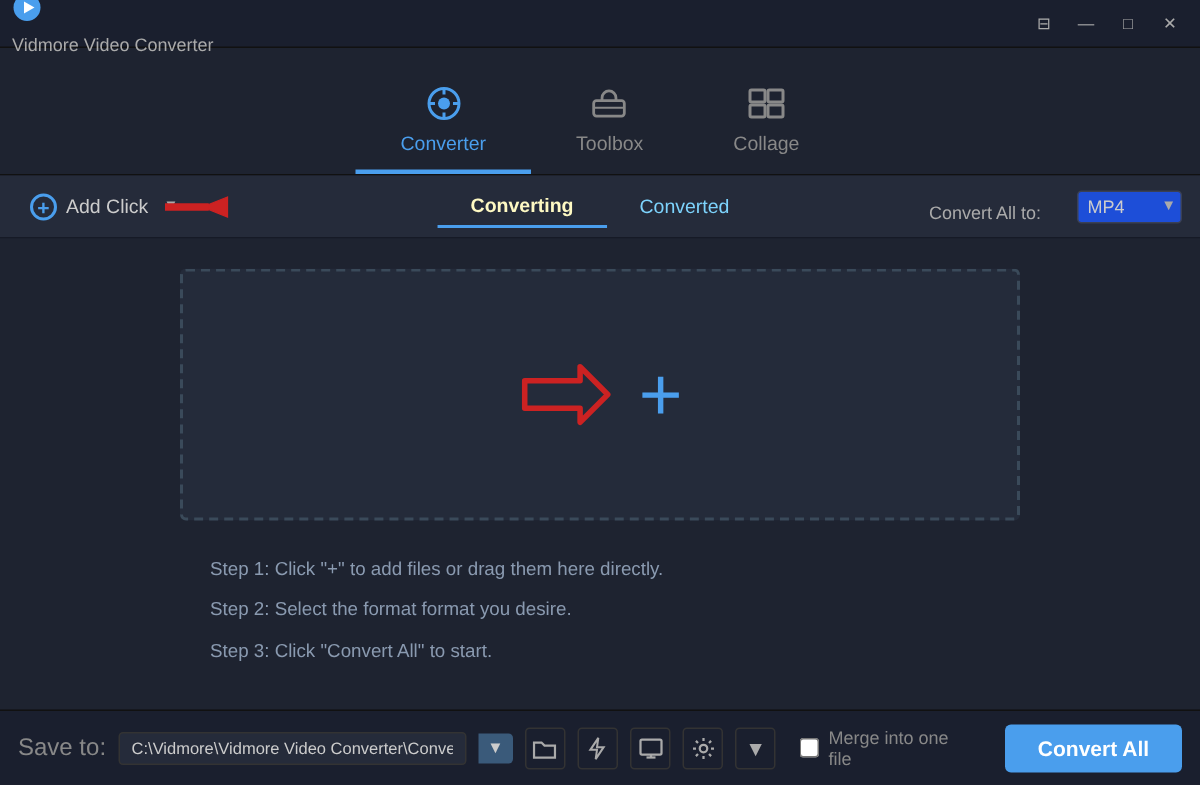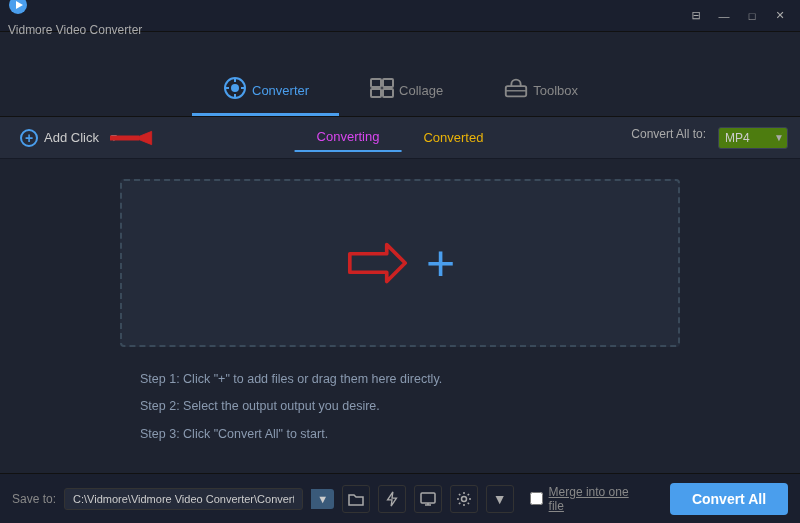--- a/index.html
+++ b/index.html
@@ -60,21 +60,21 @@
       background: #1e2330;
       height: 85px;
       display: flex;
       align-items: flex-end;
       justify-content: center;
       gap: 0;
       border-bottom: 1px solid #111;
     }
     .tab-item {
       display: flex;
-      flex-direction: row;
+      flex-direction: column;
       align-items: center;
       gap: 4px;
       padding: 10px 30px;
       cursor: pointer;
       border-bottom: 3px solid transparent;
       color: #888;
       font-size: 13px;
       transition: color 0.2s;
       justify-content: center;
     }
@@ -144,41 +144,42 @@
       position: absolute;
       left: 50%;
       transform: translateX(-50%);
       display: flex;
       gap: 0;
     }
     .sub-tab {
       padding: 6px 22px;
       font-size: 13px;
       cursor: pointer;
-      color: #eab308;
+      color: #7dd3fc;
       background: transparent;
       border: none;
     }
     .sub-tab.active {
-      color: #d946ef;
+      color: #fef9c3;
       border-bottom: 2px solid #4a9eed;
+      font-weight: bold;
     }
 
     
     .convert-all-to {
       position: absolute;
       right: 12px;
       display: flex;
-      align-items: flex-start;
-      gap: 12px;
+      align-items: flex-end;
+      gap: 24px;
       font-size: 12px;
       color: #aaa;
     }
     .format-select {
-      background: #4d7c0f;
+      background: #1d4ed8;
       border: 1px solid #3a4055;
       color: #ccc;
       font-size: 12px;
       padding: 3px 6px;
       border-radius: 3px;
       cursor: pointer;
       appearance: none;
       width: 70px;
     }
     .select-wrapper {
@@ -254,21 +255,21 @@
       right: 0;
       height: 50px;
       background: #1a1f2e;
       border-top: 1px solid #111;
       display: flex;
       align-items: center;
       padding: 0 12px;
       gap: 8px;
     }
     .save-to-label {
-      font-size: 12px;
+      font-size: 16px;
       color: #888;
       white-space: nowrap;
     }
     .path-input {
       background: #252b3a;
       border: 1px solid #333;
       color: #ccc;
       font-size: 11px;
       padding: 4px 8px;
       border-radius: 3px;
@@ -296,21 +297,20 @@
       justify-content: center;
       font-size: 14px;
     }
     .spacer { flex: 1; }
     .merge-check {
       display: flex;
       align-items: center;
       gap: 6px;
       font-size: 12px;
       color: #888;
-      text-decoration: underline;
     }
     .merge-check input {
       cursor: pointer;
     }
     .convert-all-btn {
       background: #4a9eed;
       border: none;
       color: #fff;
       font-size: 14px;
       font-weight: 600;
@@ -358,39 +358,39 @@
         <line x1="3" y1="11" x2="7" y2="11" stroke="#4a9eed" stroke-width="2"></line>
         <line x1="19" y1="11" x2="23" y2="11" stroke="#4a9eed" stroke-width="2"></line>
       </svg>
     </span>
     <span>Converter</span>
   </div>
 
 
   <div class="tab-item">
     <span class="tab-icon">
+      <svg width="26" height="22" viewBox="0 0 28 22" fill="none">
+        <rect x="3" y="9" width="22" height="11" rx="2" stroke="#888" stroke-width="2" fill="none"></rect>
+        <path d="M9 9V7a5 5 0 0 1 10 0v2" stroke="#888" stroke-width="2" fill="none"></path>
+        <line x1="3" y1="14" x2="25" y2="14" stroke="#888" stroke-width="1.5"></line>
+      </svg>
+    </span>
+    <span>Toolbox</span>
+  </div>
+
+  <div class="tab-item">
+    <span class="tab-icon">
       <svg width="26" height="22" viewBox="0 0 26 22" fill="none">
         <rect x="2" y="2" width="10" height="8" rx="1" stroke="#888" stroke-width="2" fill="none"></rect>
         <rect x="14" y="2" width="10" height="8" rx="1" stroke="#888" stroke-width="2" fill="none"></rect>
         <rect x="2" y="12" width="10" height="8" rx="1" stroke="#888" stroke-width="2" fill="none"></rect>
         <rect x="14" y="12" width="10" height="8" rx="1" stroke="#888" stroke-width="2" fill="none"></rect>
       </svg>
     </span>
     <span>Collage</span>
-  </div>
-
-  <div class="tab-item">
-    <span class="tab-icon">
-      <svg width="26" height="22" viewBox="0 0 28 22" fill="none">
-        <rect x="3" y="9" width="22" height="11" rx="2" stroke="#888" stroke-width="2" fill="none"></rect>
-        <path d="M9 9V7a5 5 0 0 1 10 0v2" stroke="#888" stroke-width="2" fill="none"></path>
-        <line x1="3" y1="14" x2="25" y2="14" stroke="#888" stroke-width="1.5"></line>
-      </svg>
-    </span>
-    <span>Toolbox</span>
   </div>
 </div>
 
 <div class="toolbar">
 
   <button class="add-files-btn">
     <span class="plus-circle">+</span>
     <span>Add Click</span>
   </button>
   <button class="add-files-dropdown">▼</button>
@@ -428,21 +428,21 @@
       <svg class="arrow-svg" viewBox="0 0 70 52" fill="none">
         <polygon points="5,16 45,16 45,6 65,26 45,46 45,36 5,36" fill="none" stroke="#cc2222" stroke-width="4" stroke-linejoin="round"></polygon>
       </svg>
 
       <span class="plus-big">+</span>
     </div>
   </div>
 
   <div class="steps">
     <p class="step">Step 1: Click "+" to add files or drag them here directly.</p>
-    <p class="step">Step 2: Select the output output you desire.</p>
+    <p class="step">Step 2: Select the format format you desire.</p>
     <p class="step">Step 3: Click "Convert All" to start.</p>
   </div>
 </div>
 
 <div class="bottom-bar">
   <span class="save-to-label">Save to:</span>
   <input type="text" class="path-input" value="C:\Vidmore\Vidmore Video Converter\Converted" style="">
   <button class="path-dropdown-btn">▼</button>
   <button class="bottom-icon-btn" title="Open folder">
     <svg width="16" height="14" viewBox="0 0 16 14" fill="none">

